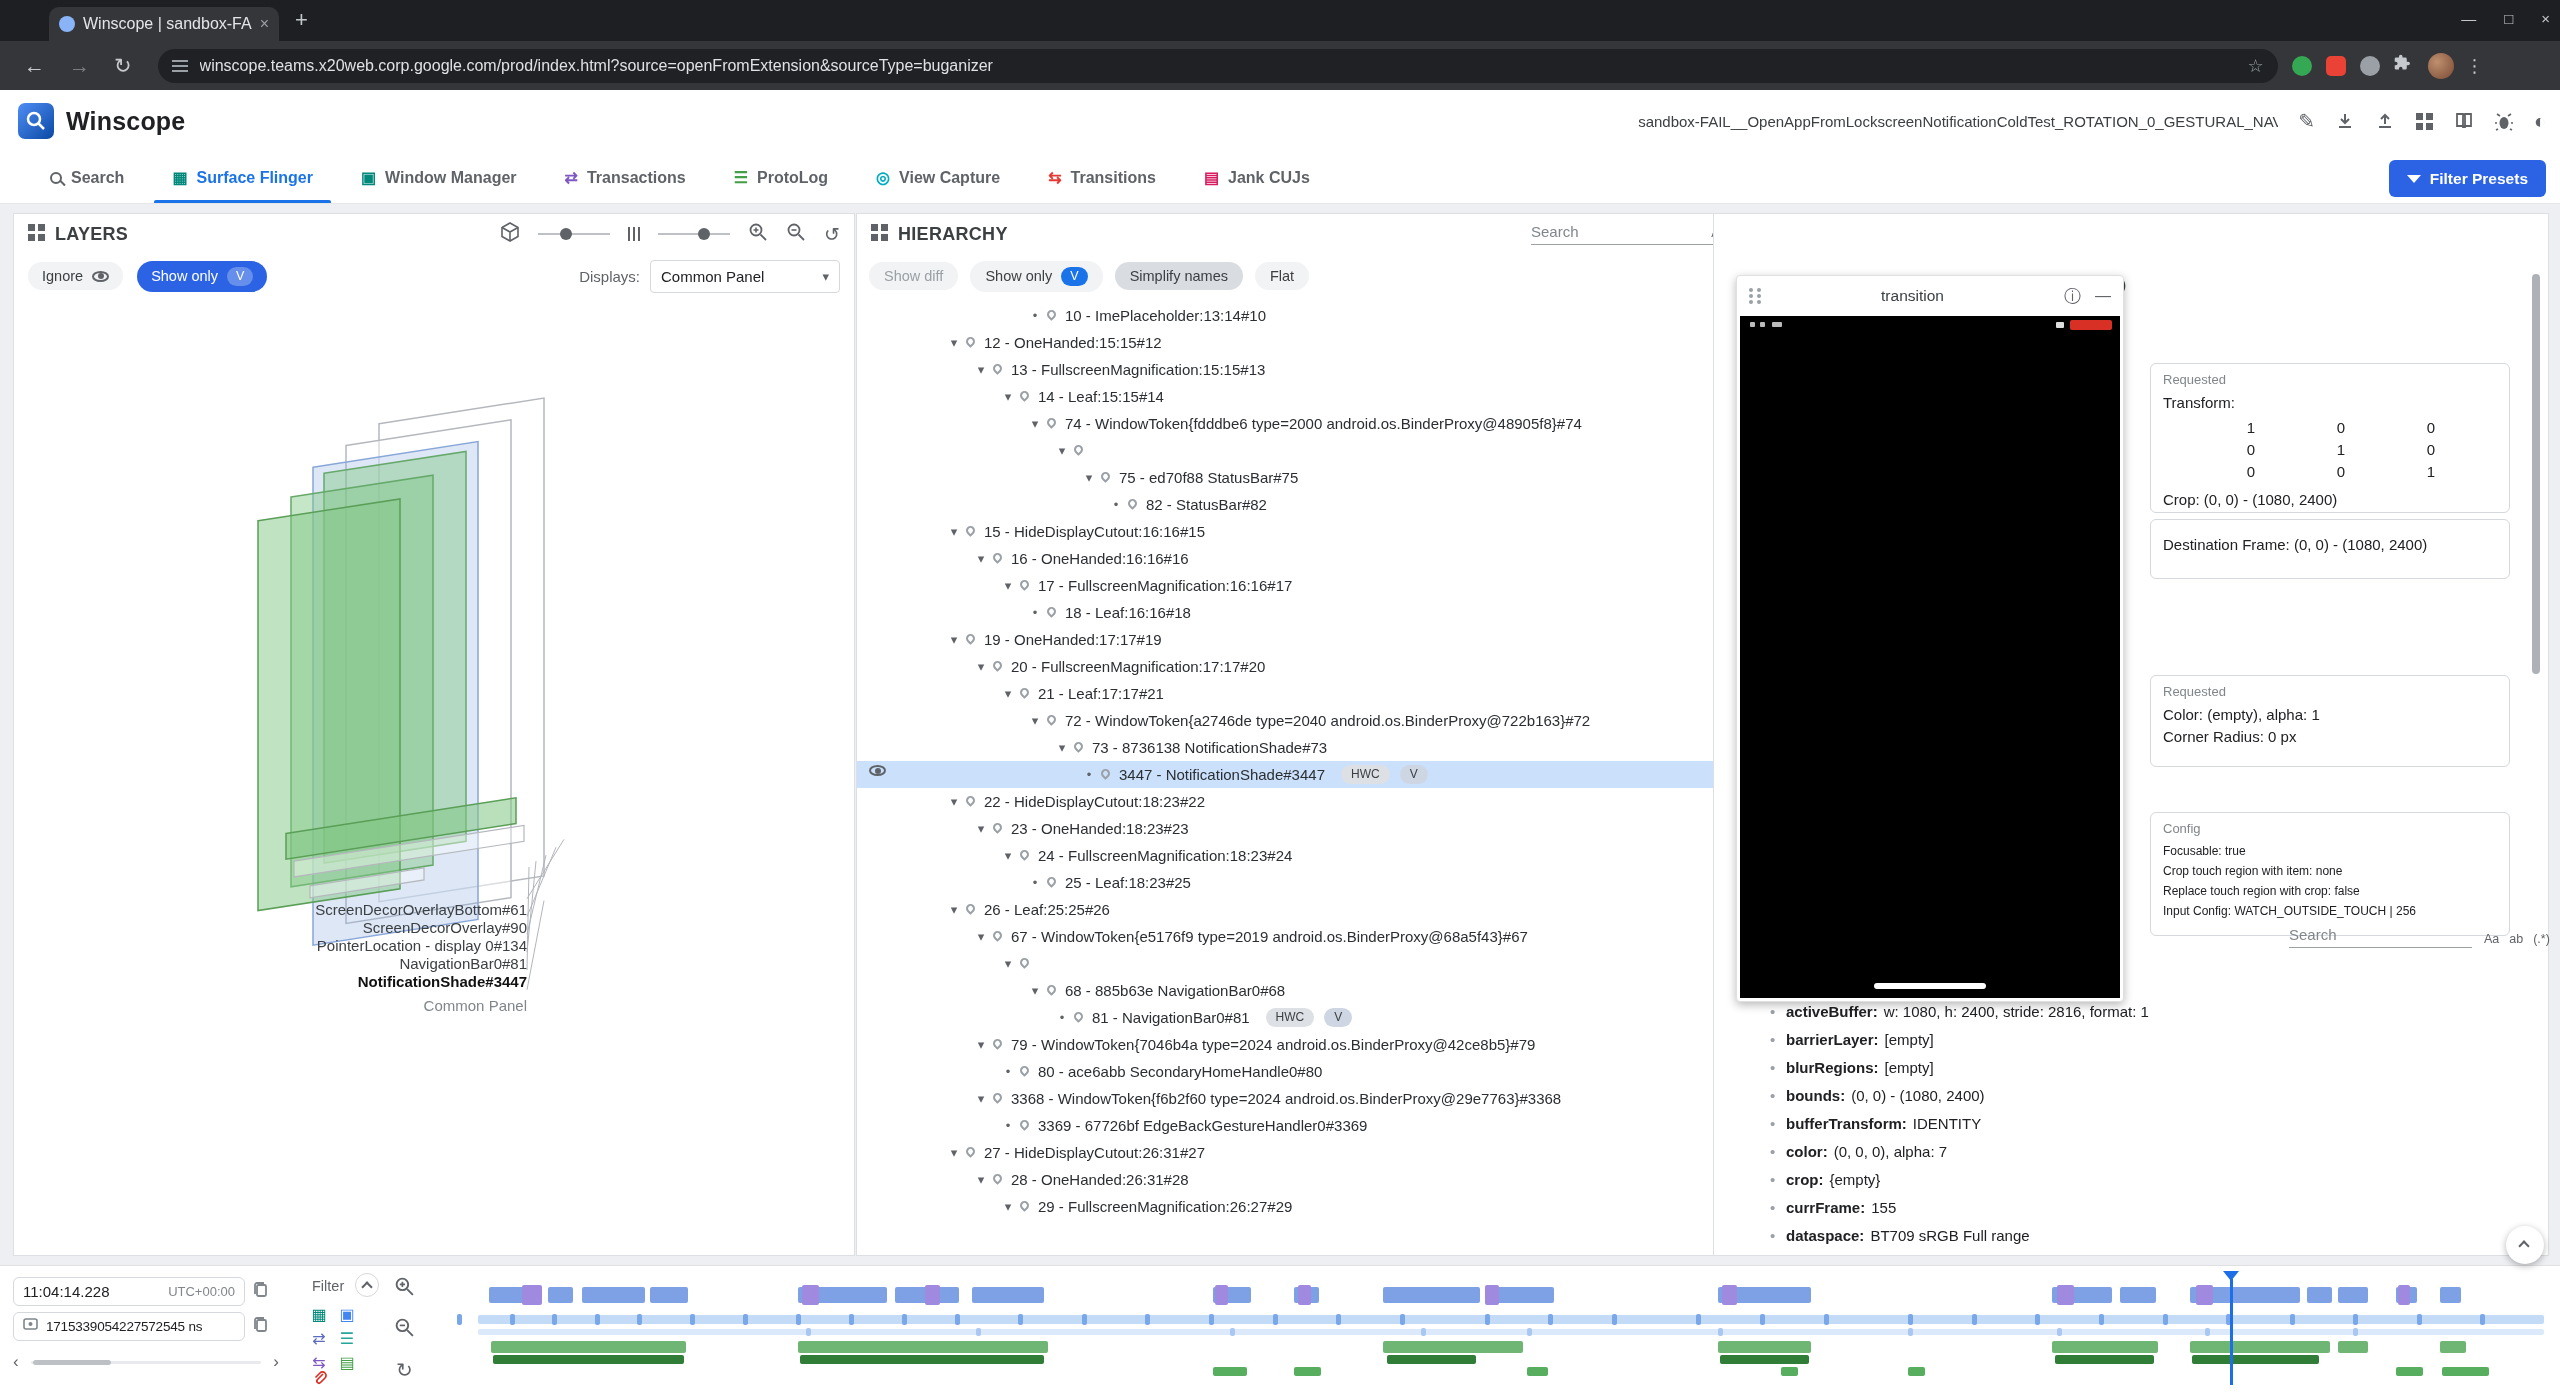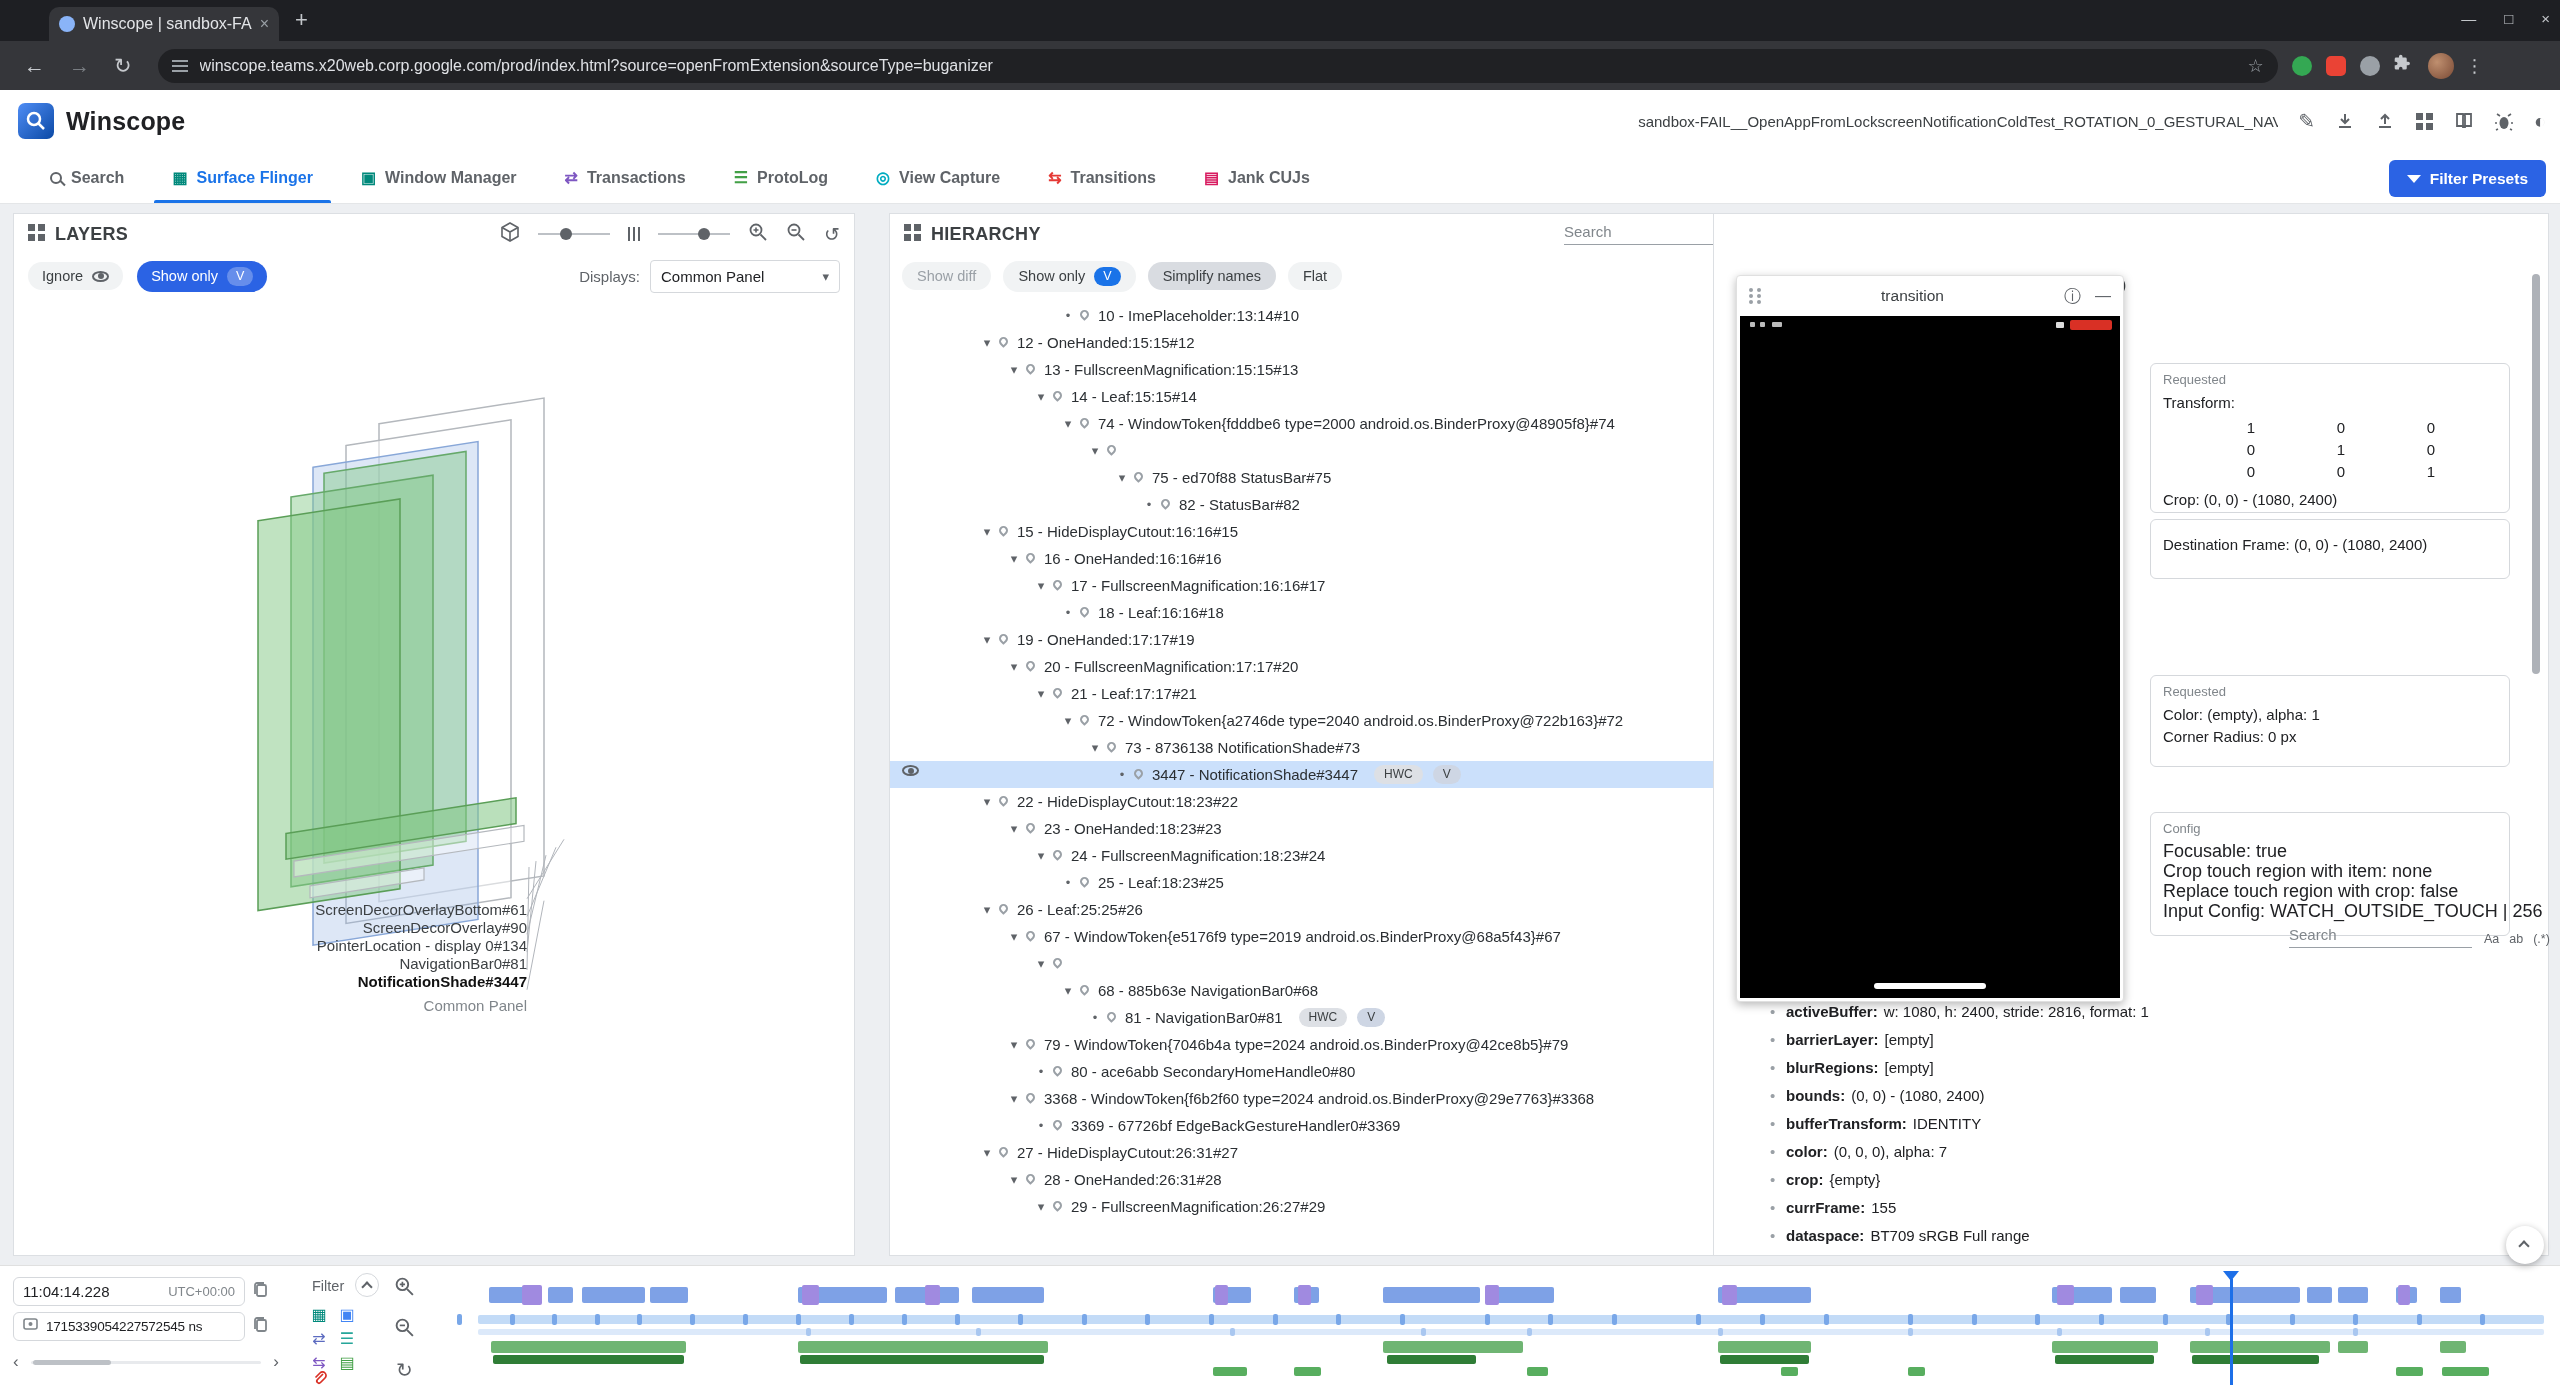--- a/index.html
+++ b/index.html
@@ -49,21 +49,21 @@
   .t5 .tg{color:#00acc1} .t6 .tg{color:#e53935} .t7 .tg{color:#d81b60}
   .mag { width:12px; height:12px; border:2px solid #5f6368; border-radius:50%; position:relative; flex:none; }
   .mag::after { content:""; position:absolute; width:7px; height:2px; background:#5f6368; transform:rotate(45deg); right:-6px; bottom:-2px; }
   .fpbtn { position:absolute; right:14px; top:8px; height:37px; background:#2b63e4; color:#fff; border-radius:6px; display:flex; align-items:center; gap:9px; padding:0 18px; font-size:15.5px; font-weight:700; cursor:pointer; }
   .funnel { width:0; height:0; border-left:7px solid transparent; border-right:7px solid transparent; border-top:8px solid #fff; position:relative; }
 
   
   .main { position:absolute; top:204px; left:0; right:0; height:1061px; background:#edeff2; }
   .panel { position:absolute; top:9px; height:1043px; background:#fff; border:1px solid #dcdfe3; }
   .panel.layers { left:13px; width:842px; }
-  .panel.hier { left:889px; width:940px; }
+  .panel.hier { left:856px; width:940px; }
   .panel.props { left:1713px; width:836px; }
   .phead { height:40px; display:flex; align-items:center; padding:0 14px; gap:10px; }
   .ptitle { font-size:18px; font-weight:700; color:#3c4043; letter-spacing:0.3px; }
   .gridic { flex:none; }
 
   
   .ltools { margin-left:auto; display:flex; align-items:center; gap:18px; color:#5f6368; }
   .mini-slider { width:72px; height:2px; background:#bdc1c6; position:relative; }
   .mini-slider .knob { position:absolute; top:-5px; width:12px; height:12px; border-radius:50%; background:#5f6368; }
   .bars3 { width:12px; height:14px; border-left:2px solid #5f6368; border-right:2px solid #5f6368; position:relative; }
@@ -107,21 +107,21 @@
   .roweye { position:absolute; left:12px; top:4px; }
   .vscroll { position:absolute; width:8px; border-radius:4px; background:#c6cacd; }
 
   
   .pcontent { position:absolute; inset:40px 0 0 0; }
   .frag { position:absolute; left:399px; top:22px; font-size:15px; color:#3c4043; }
   .pbox { position:absolute; left:436px; width:360px; border:1px solid #d5d8dc; border-radius:6px; padding:8px 12px; font-size:15px; color:#202124; }
   .blabel { font-size:13px; color:#80868b; margin-bottom:5px; }
   .mgrid { display:grid; grid-template-columns:repeat(3,90px); justify-items:end; row-gap:5px; margin:5px 12px 9px 2px; }
   .pline { line-height:22px; }
-  .pbox.cfg .pline { font-size:18px; line-height:20px; white-space:nowrap; }
+  .pbox.cfg .pline { font-size:12px; line-height:20px; white-space:nowrap; }
   .psearch { position:absolute; left:575px; top:672px; width:183px; display:flex; align-items:flex-end; border-bottom:1px solid #9aa0a6; padding-bottom:4px; }
   .psearch .sph { font-size:15px; color:#80868b; }
   .psic { position:absolute; top:678px; left:770px; display:flex; gap:10px; }
   .proot { position:absolute; left:0; right:0; top:714px; display:flex; gap:6px; font-size:15px; font-weight:700; color:#202124; line-height:28px; padding-left:22px; }
   .proot .twisty { line-height:28px; }
   .ptree { position:absolute; left:0; right:0; top:744px; bottom:0; overflow:hidden; }
   .prow { display:flex; font-size:15px; line-height:28px; color:#202124; padding-left:56px; }
   .pbullet { width:16px; color:#9aa0a6; flex:none; }
   .pname { font-weight:700; margin-right:6px; white-space:nowrap; }
   .pval { white-space:nowrap; }

